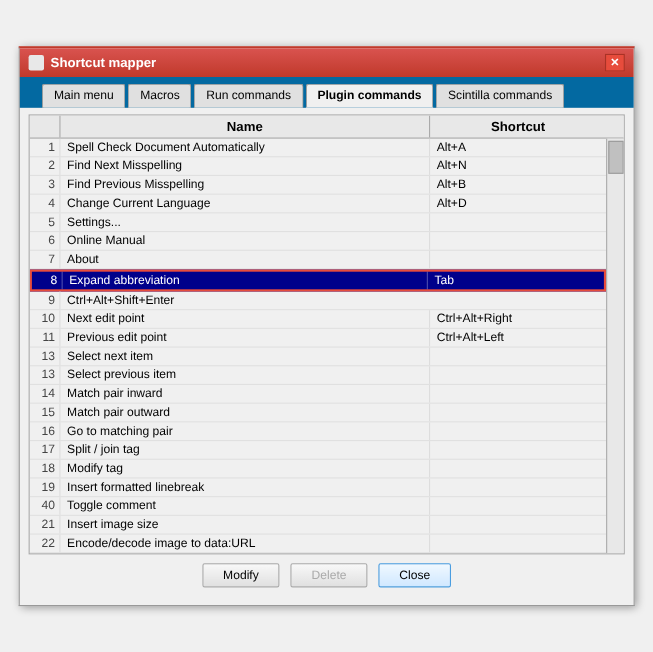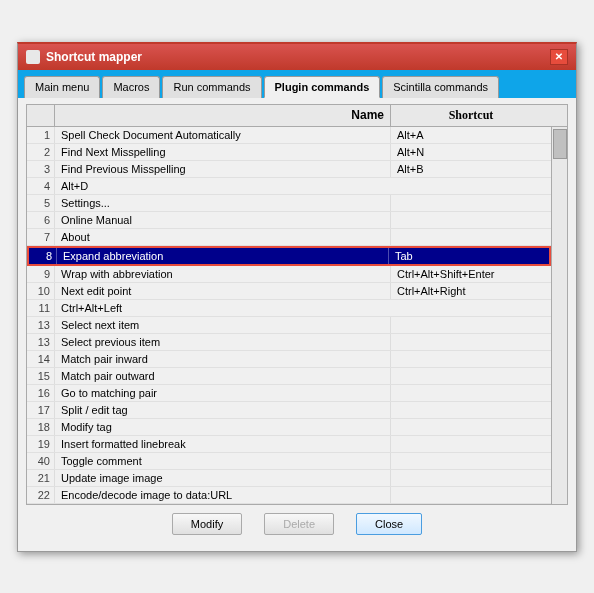--- a/index.html
+++ b/index.html
@@ -49,22 +49,22 @@
       height: 16px;
       display: flex;
       align-items: center;
       justify-content: center;
       cursor: pointer;
       font-size: 10px;
       font-weight: bold;
     }
     .tabs-bar {
       display: flex;
-      padding: 6px 6px 0 6px;
-      background: #0ea5e9;
+      padding: 6px 6px 0 20px;
+      background: #0369a1;
       gap: 2px;
     }
     .tab {
       padding: 4px 10px;
       border: 1px solid #999;
       border-bottom: none;
       background: #e0e0e0;
       cursor: pointer;
       font-size: 11px;
       border-radius: 3px 3px 0 0;
@@ -92,30 +92,29 @@
       width: 28px;
       min-width: 28px;
       padding: 3px 4px;
       border-right: 1px solid #aaa;
       text-align: center;
     }
     .th-name {
       flex: 1;
       padding: 3px 6px;
       border-right: 1px solid #aaa;
-      text-align: right;
+      text-align: center;
       font-weight: bold;
     }
     .th-shortcut {
       width: 160px;
       min-width: 160px;
       padding: 3px 6px;
       text-align: center;
       font-weight: bold;
-      font-family: Liberation Serif, serif;
     }
     .th-scroll {
       width: 16px;
       min-width: 16px;
     }
     .table-row {
       display: flex;
       border-bottom: 1px solid #e0e0e0;
     }
     .table-row.selected {
@@ -147,21 +146,21 @@
     }
     .td-shortcut {
       width: 160px;
       min-width: 160px;
       padding: 2px 6px;
       font-size: 11px;
     }
     .buttons-row {
       display: flex;
       justify-content: center;
-      gap: 22px;
+      gap: 10px;
       padding: 8px 0 10px 0;
     }
     .btn {
       padding: 4px 18px;
       border: 1px solid #aaa;
       background: linear-gradient(to bottom, #f8f8f8, #e0e0e0);
       cursor: pointer;
       font-size: 11px;
       border-radius: 2px;
     }
@@ -241,20 +240,21 @@
               <div class="td-name">Find Next Misspelling</div>
               <div class="td-shortcut">Alt+N</div>
             </div>
             <div class="table-row">
               <div class="td-num">3</div>
               <div class="td-name">Find Previous Misspelling</div>
               <div class="td-shortcut">Alt+B</div>
             </div>
             <div class="table-row">
               <div class="td-num">4</div>
+              <div class="td-name">Change Current Language</div>
               <div class="td-shortcut">Alt+D</div>
             </div>
             <div class="table-row">
               <div class="td-num">5</div>
               <div class="td-name">Settings...</div>
               <div class="td-shortcut"></div>
             </div>
             <div class="table-row">
               <div class="td-num">6</div>
               <div class="td-name">Online Manual</div>
@@ -265,30 +265,30 @@
               <div class="td-name">About</div>
               <div class="td-shortcut"></div>
             </div>
             <div class="table-row selected">
               <div class="td-num">8</div>
               <div class="td-name">Expand abbreviation</div>
               <div class="td-shortcut">Tab</div>
             </div>
             <div class="table-row">
               <div class="td-num">9</div>
-              <div class="td-name">Wrap with abbreviation</div>
               <div class="td-shortcut">Ctrl+Alt+Shift+Enter</div>
             </div>
             <div class="table-row">
               <div class="td-num">10</div>
               <div class="td-name">Next edit point</div>
               <div class="td-shortcut">Ctrl+Alt+Right</div>
             </div>
             <div class="table-row">
               <div class="td-num">11</div>
+              <div class="td-name">Previous edit point</div>
               <div class="td-shortcut">Ctrl+Alt+Left</div>
             </div>
             <div class="table-row">
               <div class="td-num">13</div>
               <div class="td-name">Select next item</div>
               <div class="td-shortcut"></div>
             </div>
             <div class="table-row">
               <div class="td-num">13</div>
               <div class="td-name">Select previous item</div>
@@ -304,41 +304,41 @@
               <div class="td-name">Match pair outward</div>
               <div class="td-shortcut"></div>
             </div>
             <div class="table-row">
               <div class="td-num">16</div>
               <div class="td-name">Go to matching pair</div>
               <div class="td-shortcut"></div>
             </div>
             <div class="table-row">
               <div class="td-num">17</div>
-              <div class="td-name">Split / edit tag</div>
+              <div class="td-name">Split / join tag</div>
               <div class="td-shortcut"></div>
             </div>
             <div class="table-row">
               <div class="td-num">18</div>
               <div class="td-name">Modify tag</div>
               <div class="td-shortcut"></div>
             </div>
             <div class="table-row">
               <div class="td-num">19</div>
               <div class="td-name">Insert formatted linebreak</div>
               <div class="td-shortcut"></div>
             </div>
             <div class="table-row">
               <div class="td-num">40</div>
               <div class="td-name">Toggle comment</div>
               <div class="td-shortcut"></div>
             </div>
             <div class="table-row">
               <div class="td-num">21</div>
-              <div class="td-name">Update image image</div>
+              <div class="td-name">Insert image size</div>
               <div class="td-shortcut"></div>
             </div>
             <div class="table-row">
               <div class="td-num">22</div>
               <div class="td-name">Encode/decode image to data:URL</div>
               <div class="td-shortcut"></div>
             </div>
           </div>
         <div class="scrollbar-track">
           <div class="scrollbar-thumb"></div>

